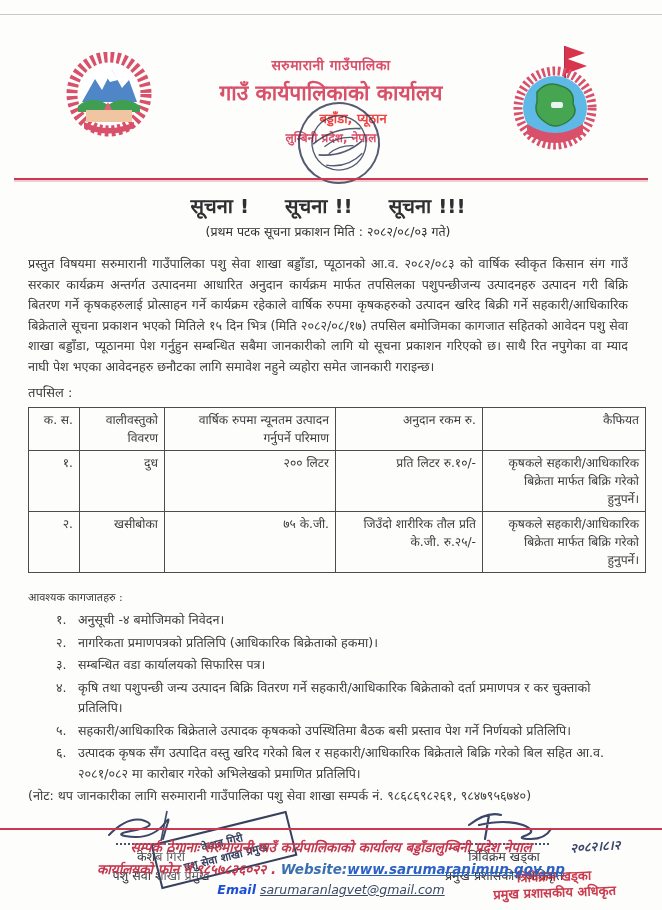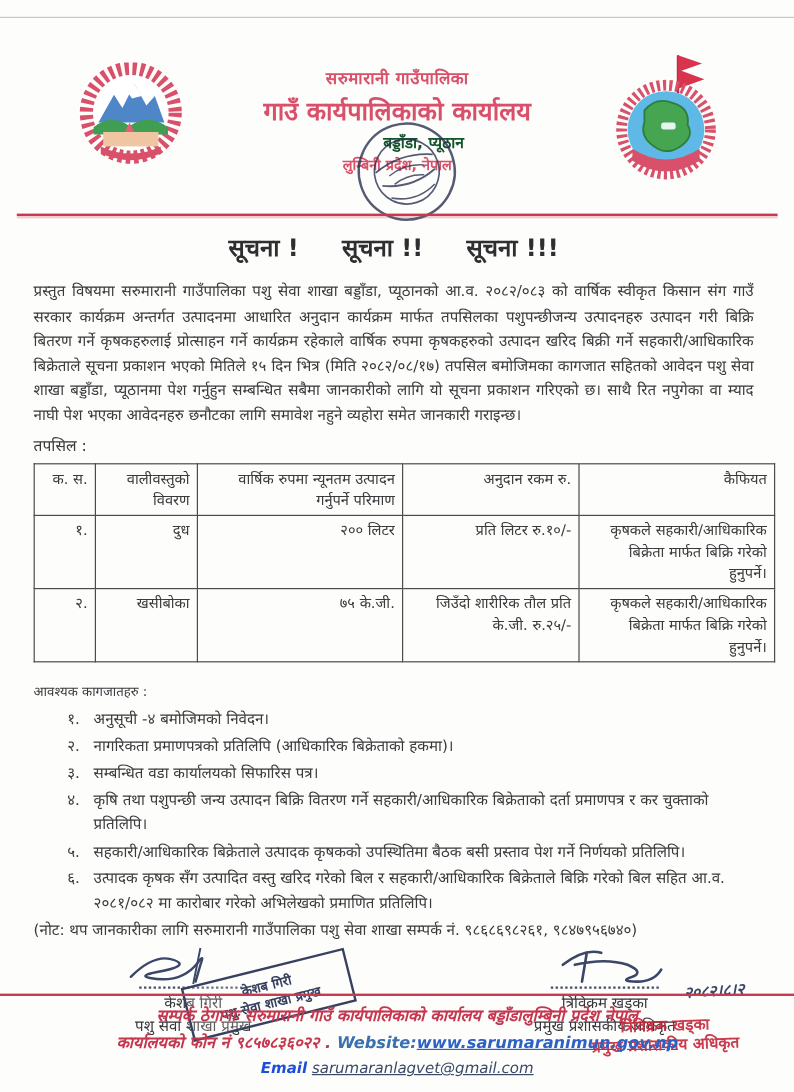--- a/index.html
+++ b/index.html
@@ -13,21 +13,21 @@
   }
   .scanline-top{position:absolute;top:14px;left:0;width:662px;height:1px;background:#c9c9c9;}
 
   
   .header{position:relative;height:182px;}
   .emblem-left{position:absolute;left:62px;top:52px;}
   .emblem-right{position:absolute;left:503px;top:40px;}
   .head-center{position:absolute;left:0;top:55px;width:662px;text-align:center;}
   .muni-name{color:#d8506a;font-size:14px;font-weight:bold;letter-spacing:.5px;}
   .office-name{color:#d8506a;font-size:21px;font-weight:bold;margin-top:4px;}
-  .place-line{color:#14532d;font-size:13px;font-weight:bold;margin-top:3px;margin-left:44px;}
+  .place-line{color:#ef4444;font-size:13px;font-weight:bold;margin-top:3px;margin-left:44px;}
   .prov-line{color:#d8506a;font-size:12px;font-weight:bold;margin-top:2px;}
   .refblock{position:absolute;left:42px;top:136px;color:#d8506a;font-size:12.5px;font-weight:bold;line-height:22px;text-align:left;}
   .hr-red{position:absolute;left:14px;right:14px;top:178px;height:2px;background:#c93a50;box-shadow:0 2px 0 rgba(201,58,80,.25);}
 
   
   .ink-stamp{position:absolute;left:296px;top:100px;width:86px;height:86px;transform:rotate(-18deg);opacity:.8;}
 
   
   .main{padding:0 34px 0 28px;}
   .title-row{ text-align:center;margin-top:10px;font-size:20px;font-weight:bold;color:#2f2f31;}
@@ -135,20 +135,21 @@
 
 
   <div class="hr-red"></div>
 </div>
 
 <div class="main">
 
   <div class="title-row">
     <span style="margin: 0px 18px;">सूचना !</span><span style="margin: 0px 18px;">सूचना !!</span><span style="margin: 0px 18px;">सूचना !!!</span>
   </div>
+  <div class="subtitle">(प्रथम पटक सूचना प्रकाशन मिति : २०८२/०८/०३ गते)</div>
 
   <div class="body-par">प्रस्तुत विषयमा सरुमारानी गाउँपालिका पशु सेवा शाखा बड्डाँडा, प्यूठानको आ.व. २०८२/०८३ को वार्षिक स्वीकृत किसान संग गाउँ सरकार कार्यक्रम अन्तर्गत उत्पादनमा आधारित अनुदान कार्यक्रम मार्फत तपसिलका पशुपन्छीजन्य उत्पादनहरु उत्पादन गरी बिक्रि बितरण गर्ने कृषकहरुलाई प्रोत्साहन गर्ने कार्यक्रम रहेकाले वार्षिक रुपमा कृषकहरुको उत्पादन खरिद बिक्री गर्ने सहकारी/आधिकारिक बिक्रेताले सूचना प्रकाशन भएको मितिले १५ दिन भित्र (मिति २०८२/०८/१७) तपसिल बमोजिमका कागजात सहितको आवेदन पशु सेवा शाखा बड्डाँडा, प्यूठानमा पेश गर्नुहुन सम्बन्धित सबैमा जानकारीको लागि यो सूचना प्रकाशन गरिएको छ। साथै रित नपुगेका वा म्याद नाघी पेश भएका आवेदनहरु छनौटका लागि समावेश नहुने व्यहोरा समेत जानकारी गराइन्छ।</div>
 
   <div class="tapasil">तपसिल :</div>
 
   <table class="tapasil-table">
     <tbody>
         <tr>
       <th class="c-sn">क. स.</th>
       <th class="c-item">वालीवस्तुको विवरण</th>

